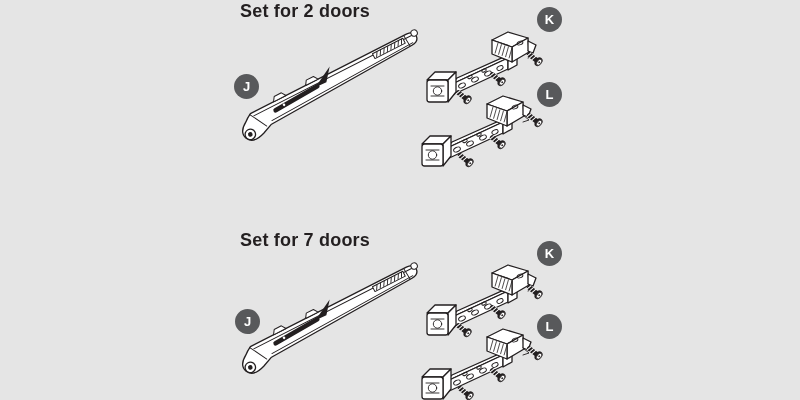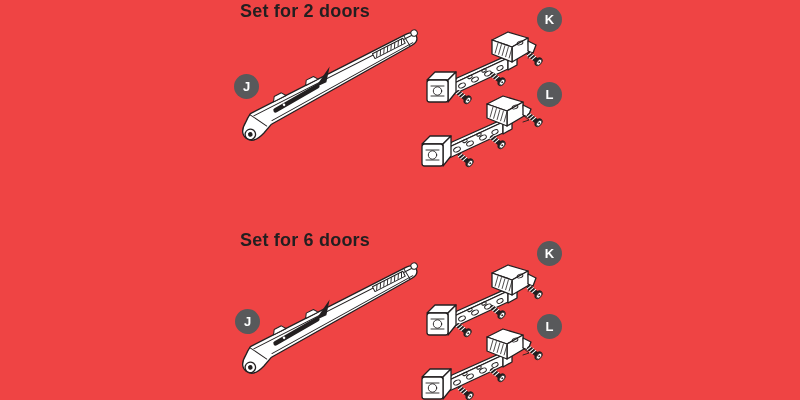--- a/index.html
+++ b/index.html
@@ -1,16 +1,16 @@
 <!DOCTYPE html>
 <html><head>
 <meta charset="utf-8">
 <style>
   html,body{margin:0;padding:0;background:#fff;}
-  .canvas{position:relative;width:800px;height:400px;background:#ef4444;overflow:hidden;
+  .canvas{position:relative;width:800px;height:400px;background:#e5e5e5;overflow:hidden;
           font-family:"Liberation Sans",sans-serif;}
   .set-title{position:absolute;font-weight:bold;font-size:18px;line-height:19px;
              color:#231f20;letter-spacing:.2px;white-space:nowrap;}
   .title-2{left:240px;top:2px;}
   .title-3{left:240px;top:231px;}
   .badge{position:absolute;width:25px;height:25px;border-radius:50%;background:#58595b;
          color:#ffffff;font-weight:bold;font-size:13px;display:flex;align-items:center;
          justify-content:center;user-select:none;}
   .b-j1{left:234px;top:74px;}  .b-k1{left:537px;top:7px;}   .b-l1{left:537px;top:82px;}
   .b-j2{left:235px;top:309px;} .b-k2{left:537px;top:241px;} .b-l2{left:537px;top:314px;}
@@ -130,21 +130,21 @@
       <use href="#screw" transform="translate(535,59) rotate(38)"></use>
       <use href="#screw" transform="translate(498,79) rotate(38)"></use>
       <use href="#screw" transform="translate(464,97) rotate(38)"></use>
       <use href="#screw" transform="translate(535,120) rotate(38)"></use>
       <use href="#screw" transform="translate(498,142) rotate(38)"></use>
       <use href="#screw" transform="translate(466,160) rotate(38)"></use>
     </g>
   </svg>
 
   <div class="set-title title-2">Set for 2 doors</div>
-  <div class="set-title title-3">Set for 6 doors</div>
+  <div class="set-title title-3">Set for 7 doors</div>
 
   <div class="badge b-j1">J</div>
   <div class="badge b-k1">K</div>
   <div class="badge b-l1">L</div>
 
   <div class="badge b-j2">J</div>
   <div class="badge b-k2">K</div>
   <div class="badge b-l2">L</div>
 
 </div>

